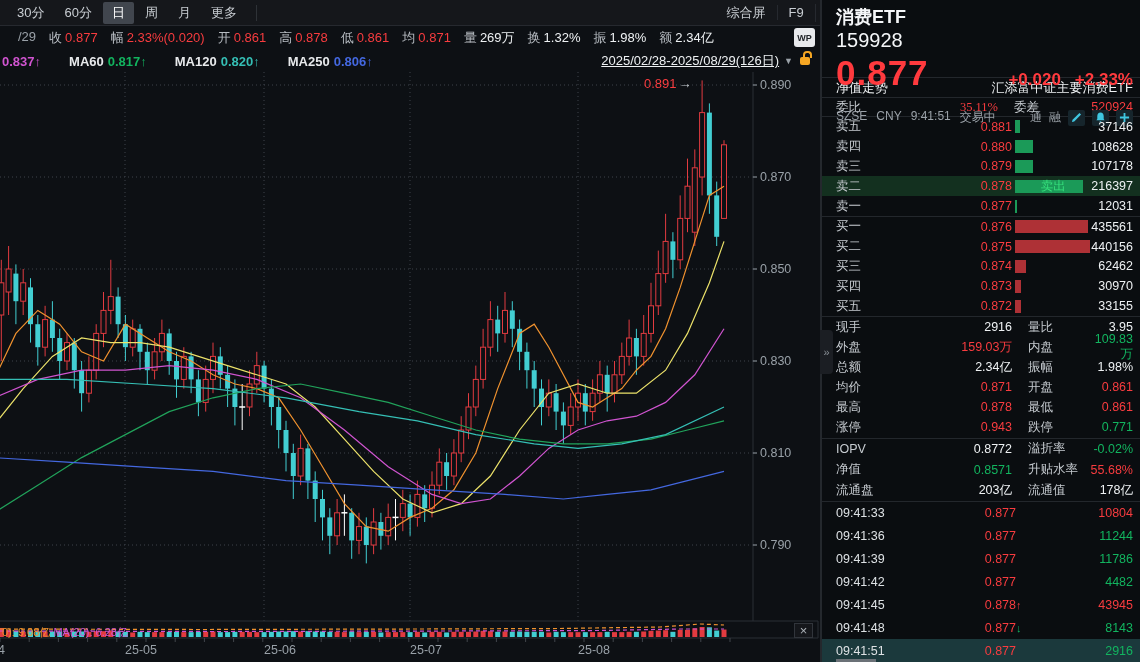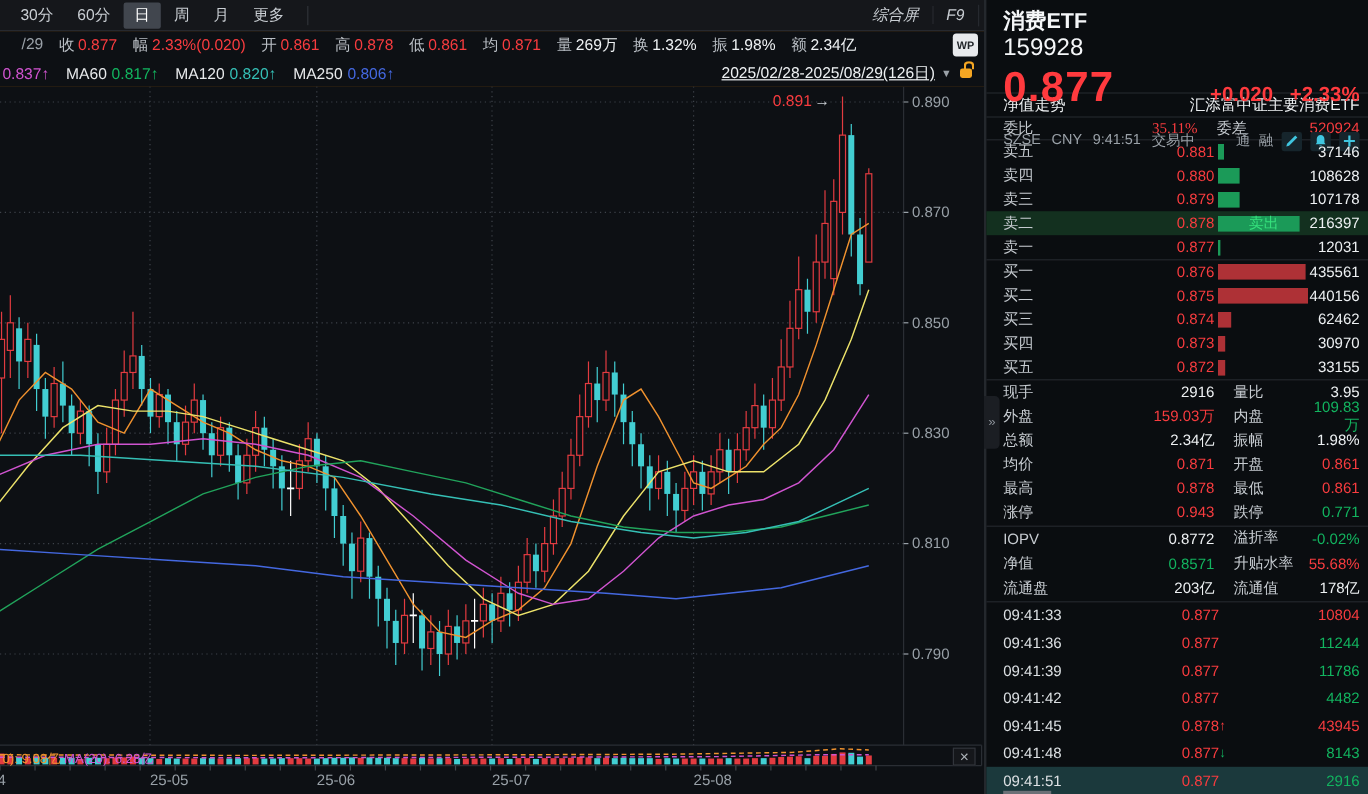--- a/index.html
+++ b/index.html
@@ -4,21 +4,21 @@
 <style>
   html,body{margin:0;padding:0;background:#000;}
   *{box-sizing:border-box;font-family:"Liberation Sans","DejaVu Sans",sans-serif;}
   .app{position:relative;width:1140px;height:662px;background:#a16207;overflow:hidden;color:#c6cbd0;}
   
   .toolbar{height:26px;background:#15171b;border-bottom:1px solid #26292f;display:flex;align-items:center;padding-left:8px;font-size:13px;}
   .tab{padding:2px 9px;margin-right:2px;color:#c9ced3;border-radius:2px;cursor:default;}
   .tab.active{background:#41464e;color:#ffffff;}
   .tb-div{width:1px;height:16px;background:#2e3237;margin:0 8px;}
   .menu{margin-left:auto;display:flex;align-items:center;}
-  .menu-item{padding:0 11px;color:#c9ced3;border-left:1px solid #26292f;font-style:italic;}
+  .menu-item{padding:0 11px;color:#c9ced3;border-left:1px solid #26292f;}
   .menu-item:first-child{border-left:none;}
   .tb-ico{padding:0 9px;color:#aeb4ba;border-left:1px solid #26292f;font-size:13px;display:flex;align-items:center;}
   .help-circle{width:14px;height:14px;border:1px solid #aeb4ba;border-radius:50%;font-size:10px;display:flex;align-items:center;justify-content:center;}
   
   .quotebar{height:24px;display:flex;align-items:center;gap:13px;padding-left:18px;font-size:13px;position:relative;background:#0d1014;}
   .q-label{color:#b9bec4;margin-right:3px;}
   .wp-badge{position:absolute;right:325px;top:2px;width:21px;height:19px;background:#e8eaed;color:#22262b;font-size:9px;font-weight:bold;border-radius:3px;display:flex;align-items:center;justify-content:center;}
   
   .mabar{height:22px;display:flex;align-items:center;gap:14px;padding-left:2px;font-size:13px;background:#0d1014;}
   .ma-name{color:#e8eaec;margin-right:4px;}
@@ -124,21 +124,21 @@
         <span><span class="q-label">均</span><span class="t-red">0.871</span></span>
         <span><span class="q-label">量</span><span class="t-white">269万</span></span>
         <span><span class="q-label">换</span><span class="t-white">1.32%</span></span>
         <span><span class="q-label">振</span><span class="t-white">1.98%</span></span>
         <span><span class="q-label">额</span><span class="t-white">2.34亿</span></span>
       </span>
     <span class="wp-badge">WP</span>
   </div>
 
   <div class="mabar">
-    <span id="malist" style="display:flex;gap:14px;">
+    <span id="malist" style="display:flex;gap:28px;font-weight:bold;">
         <span><span class="t-magenta">0.837↑</span></span>
         <span><span class="ma-name">MA60</span><span class="t-green">0.817↑</span></span>
         <span><span class="ma-name">MA120</span><span class="t-teal">0.820↑</span></span>
         <span><span class="ma-name">MA250</span><span class="t-blue">0.806↑</span></span>
       </span>
     <span class="daterange">
       <span class="dr-text">2025/02/28-2025/08/29(126日)</span>
       <span class="caret">▼</span>
       <span class="lock"></span>
     </span>

